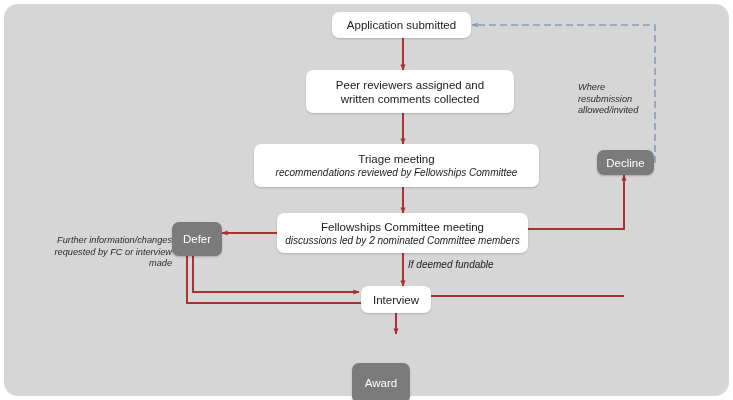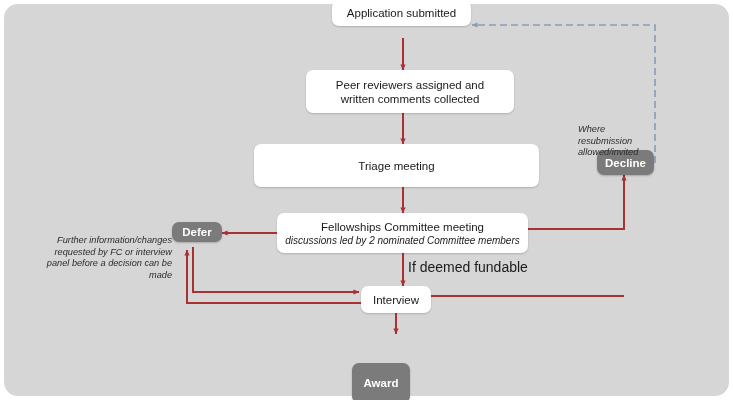--- a/index.html
+++ b/index.html
@@ -12,26 +12,26 @@
   .node{position:absolute;box-sizing:border-box;display:flex;
         flex-direction:column;align-items:center;justify-content:center;
         text-align:center;}
   .white-node{background:#ffffff;border-radius:7px;
         box-shadow:0 1px 2px rgba(0,0,0,0.18);}
   .gray-node{background:#7b7b7b;border-radius:7px;color:#ffffff;
         box-shadow:0 1px 2px rgba(0,0,0,0.22);}
   .title-line{font-size:11.5px;color:#1a1a1a;line-height:14px;white-space:nowrap;}
   .sub-line{font-size:10px;color:#1a1a1a;font-style:italic;
         line-height:13px;white-space:nowrap;}
-  .gray-label{font-size:11.5px;color:#ffffff;line-height:14px;white-space:nowrap;font-weight:bold;}
+  .gray-label{font-size:11.5px;color:#ffffff;line-height:14px;white-space:nowrap;}
   .annot{position:absolute;font-size:9.2px;font-style:italic;color:#2b2b2b;
         line-height:11.6px;}
   .annot-right{text-align:right;}
-  .annot-left{text-align:left;margin-top:42px;}
-  .edge-label{position:absolute;font-size:14px;
+  .annot-left{text-align:left;}
+  .edge-label{position:absolute;font-size:10px;font-style:italic;
         color:#1a1a1a;white-space:nowrap;}
 </style>
 </head>
 <body>
 
 <div id="canvas">
   <div id="frame"></div>
 
   <svg id="svg-layer" viewBox="0 0 733 400" xmlns="http://www.w3.org/2000/svg">
     <defs>
@@ -64,61 +64,61 @@
       <path d="M193,247 L193,292 L359,292" marker-end="url(#arrow-red)"></path>
 
       <path d="M362,303 L187,303 L187,250" marker-end="url(#arrow-red)"></path>
     </g>
 
     <g stroke="#8a9cb8" stroke-width="1.6" fill="none" stroke-dasharray="7 4" stroke-linecap="butt">
       <path d="M655,163 L655,25 L472,25" marker-end="url(#arrow-blue)"></path>
     </g>
   </svg>
 
-  <div class="node white-node" style="left:332px;top:0;width:139px;height:26px;">
+  <div class="node white-node" style="left:332px;top:12px;width:139px;height:26px;">
     <div class="title-line">Application submitted</div>
   </div>
 
   <div class="node white-node" style="left:306px;top:70px;width:208px;height:43px;">
     <div class="title-line">Peer reviewers assigned and</div>
     <div class="title-line">written comments collected</div>
   </div>
 
   <div class="node white-node" style="left:254px;top:144px;width:285px;height:43px;">
     <div class="title-line">Triage meeting</div>
+    <div class="sub-line">recommendations reviewed by Fellowships Committee</div>
   </div>
 
   <div class="node white-node" style="left:277px;top:213px;width:251px;height:40px;">
     <div class="title-line">Fellowships Committee meeting</div>
     <div class="sub-line">discussions led by 2 nominated Committee members</div>
   </div>
 
   <div class="node white-node" style="left:361px;top:286px;width:70px;height:27px;">
     <div class="title-line">Interview</div>
   </div>
 
   <div class="node gray-node" style="left:597px;top:150px;width:57px;height:25px;">
     <div class="gray-label">Decline</div>
   </div>
 
-  <div class="node gray-node" style="left:172px;top:222px;width:50px;height:20px;border-radius:7px;">
+  <div class="node gray-node" style="left:172px;top:222px;width:50px;height:34px;border-radius:7px;">
     <div class="gray-label">Defer</div>
   </div>
 
   <div class="node gray-node" style="left:352px;top:334px;width:58px;height:40px;margin-top:29px;">
     <div class="gray-label">Award</div>
   </div>
 
   <div class="edge-label" style="left:408px;top:259px;">If deemed fundable</div>
 
   <div class="annot annot-left" style="left:578px;top:82px;width:100px;">
     <div>Where</div>
     <div>resubmission</div>
     <div>allowed/invited</div>
   </div>
 
   <div class="annot annot-right" style="left:24px;top:207px;width:148px;margin-top:28px;">
     <div>Further information/changes</div>
     <div>requested by FC or interview</div>
-    <div>panel before a decision can be</div>
     <div>made</div>
   </div>
 </div>
 
 </body></html>

